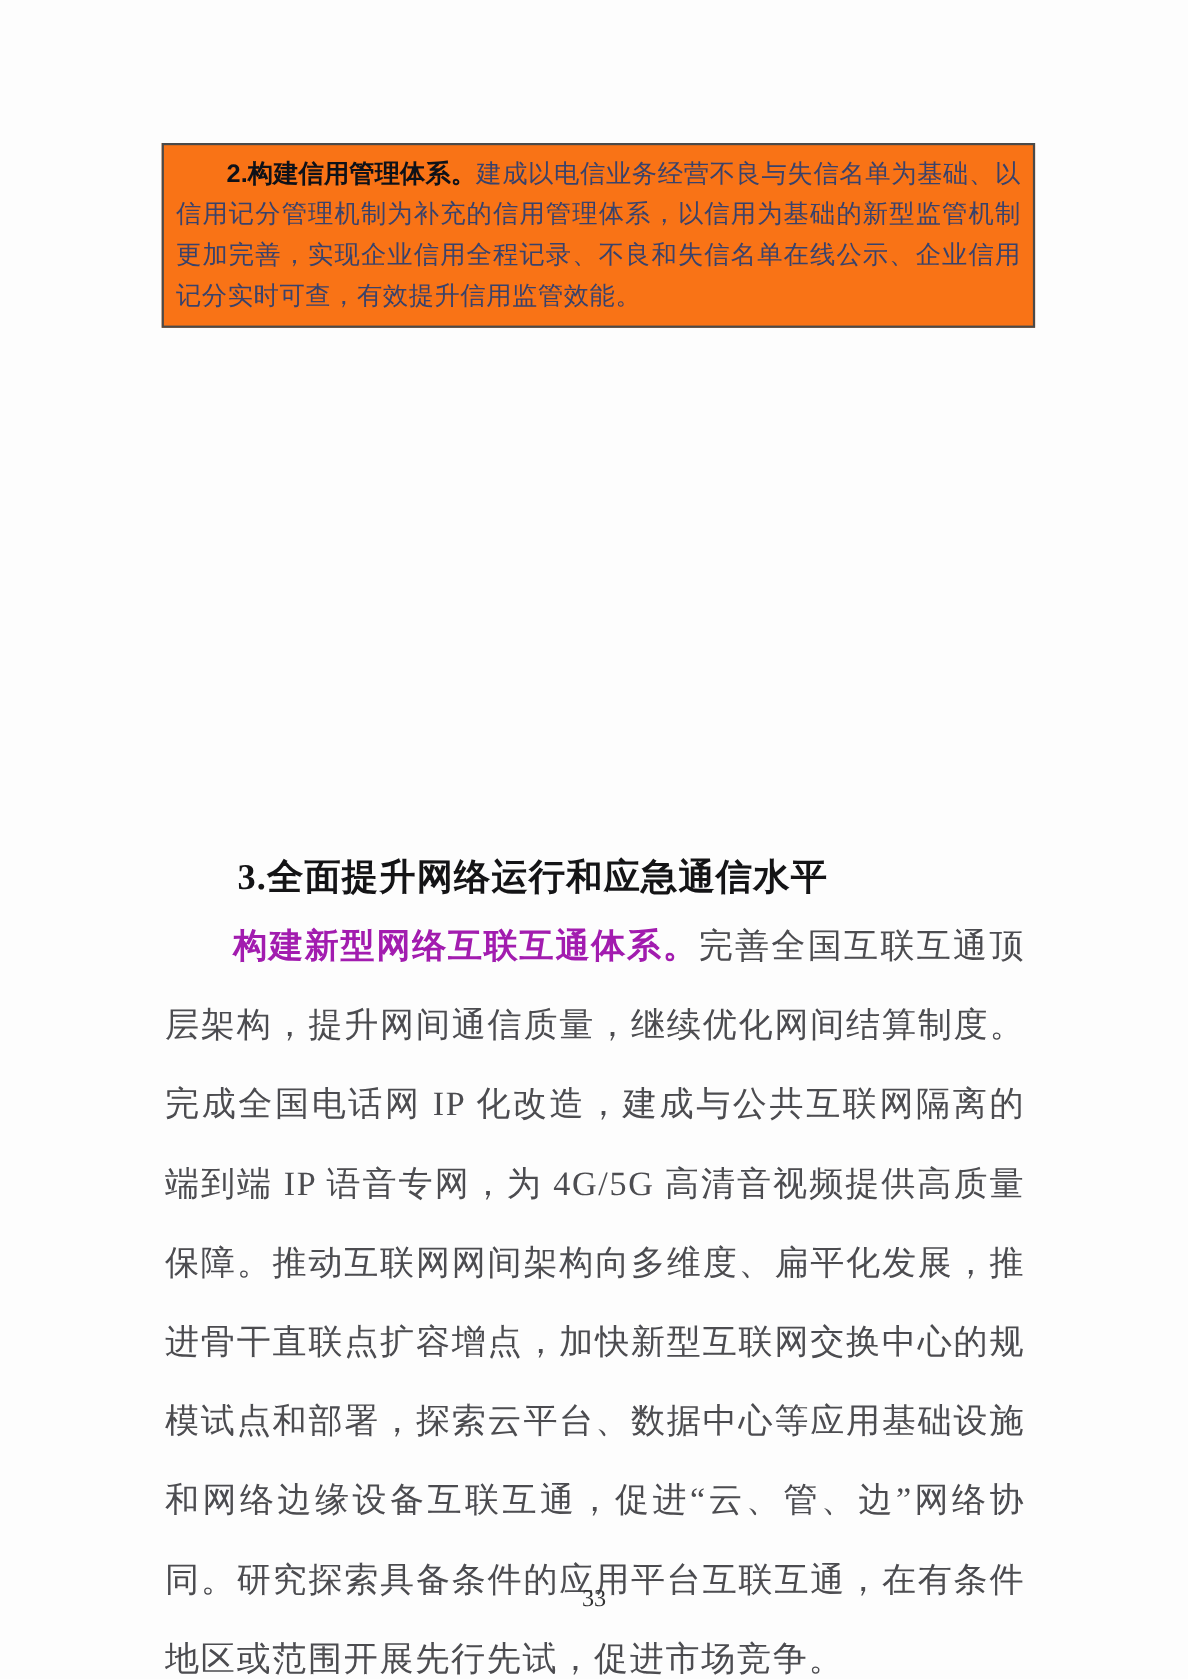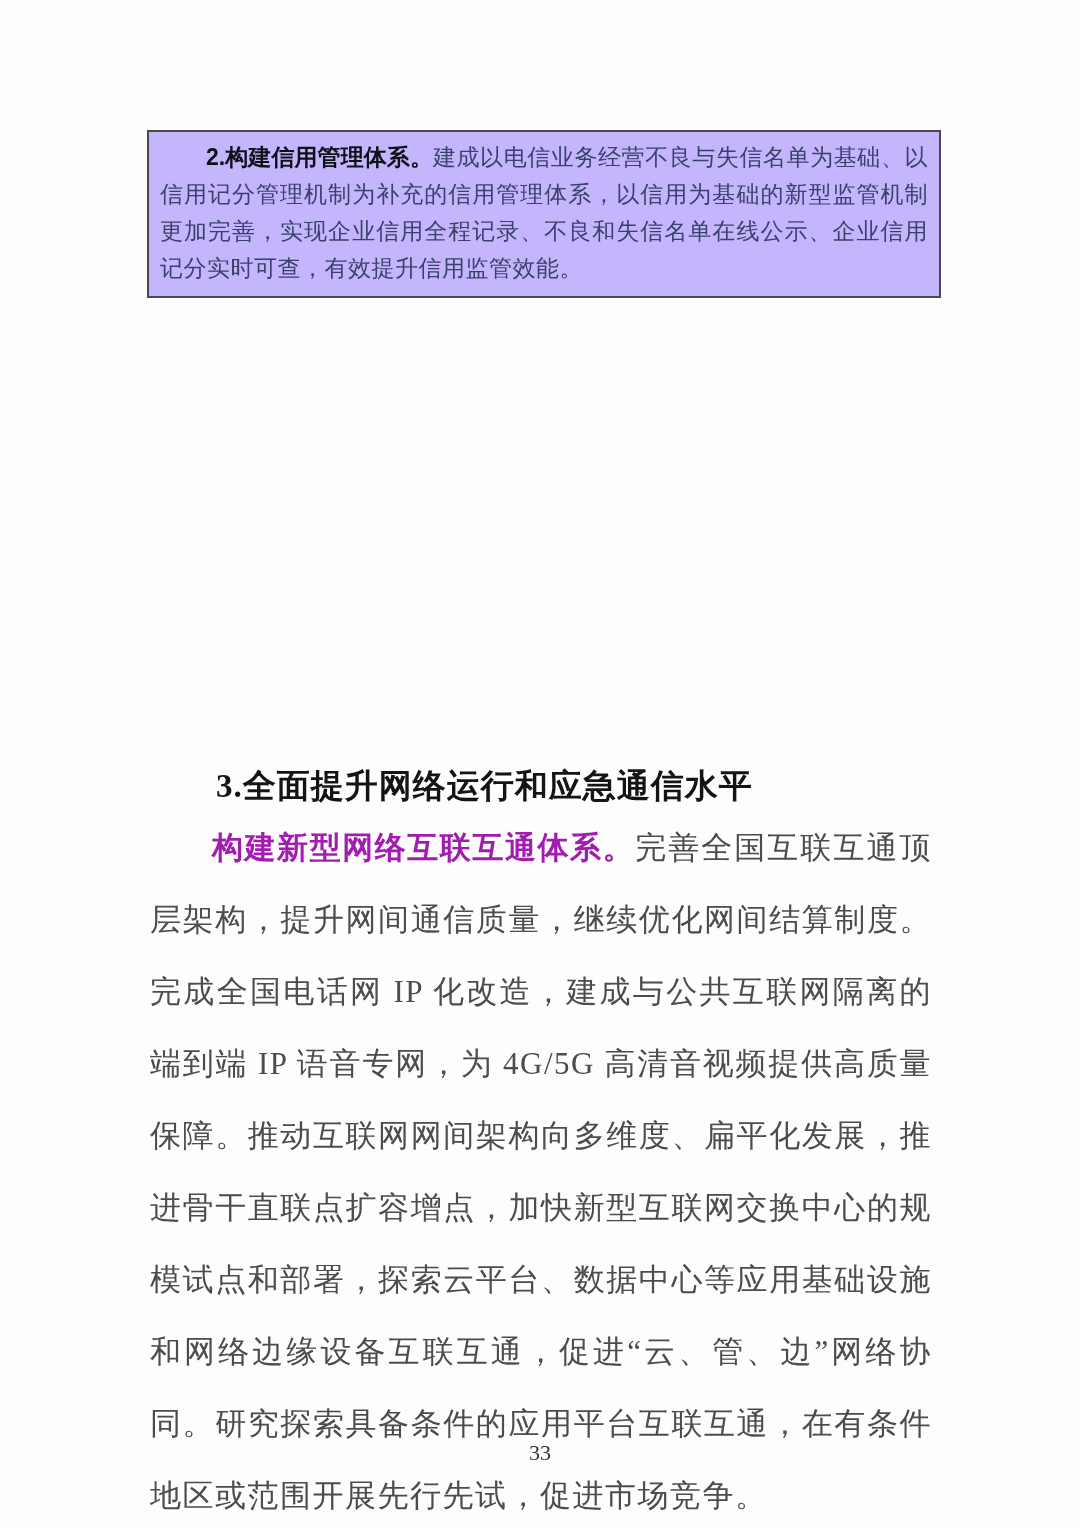--- a/index.html
+++ b/index.html
@@ -4,37 +4,37 @@
 <style>
   html,body { margin:0; padding:0; background:#ffffff; }
   .page {
     position:relative; width:1080px; height:1527px;
     background:#fdfdfd; overflow:hidden;
     font-family:"Liberation Serif","DejaVu Serif",serif;
   }
   
   .notice-box {
     position:absolute; left:147px; top:130px; width:768px;
-    border:2px solid #4a4a4a; background:#c4b5fd;
+    border:2px solid #4a4a4a; background:#f97316;
     padding:7px 11px 9px 11px;
   }
   .box-para {
     margin:0; text-indent:2em; text-align:justify;
     font-size:23px; line-height:37px; letter-spacing:0.5px;
     color:#39426b;
   }
   .box-para .lead {
     font-weight:700; color:#0e1118;
     font-family:"Liberation Sans","DejaVu Sans",sans-serif;
     letter-spacing:0;
   }
   
   .main-text { position:absolute; left:150px; top:752px; width:782px; }
   .section-heading {
-    margin:8px 0 0 0; text-indent:2em;
+    margin:20px 0 0 0; text-indent:2em;
     font-size:33px; font-weight:700; color:#141416;
     letter-spacing:1px; line-height:52px;
   }
   .body-para {
     margin:0; text-indent:2em; text-align:justify;
     font-size:31px; line-height:72px; letter-spacing:1.5px;
     color:#4c4c50;
   }
   .body-para .lead { font-weight:700; color:#a21caf; letter-spacing:1px; }
   .page-number {

